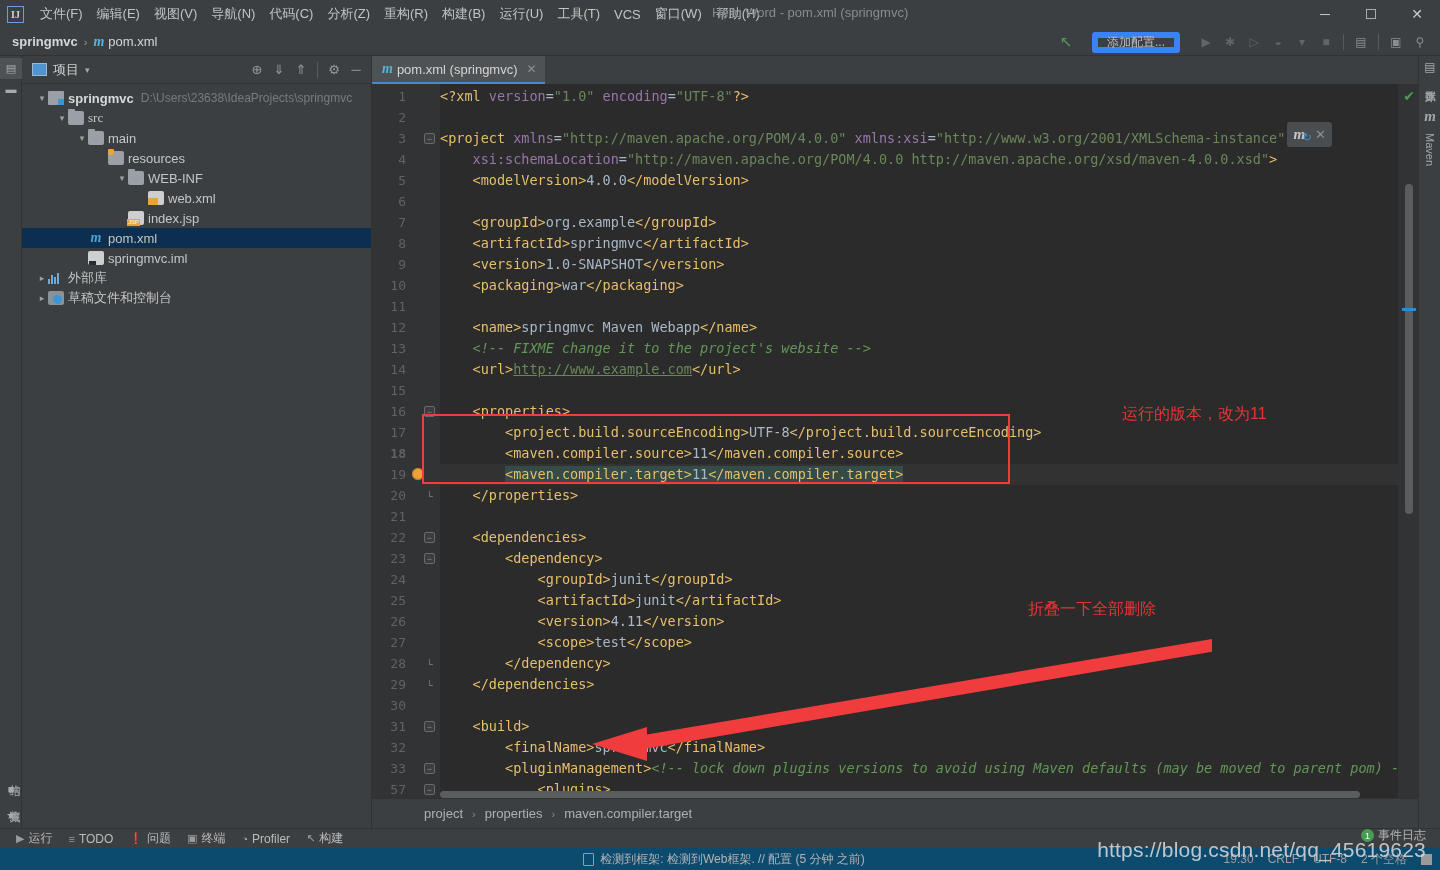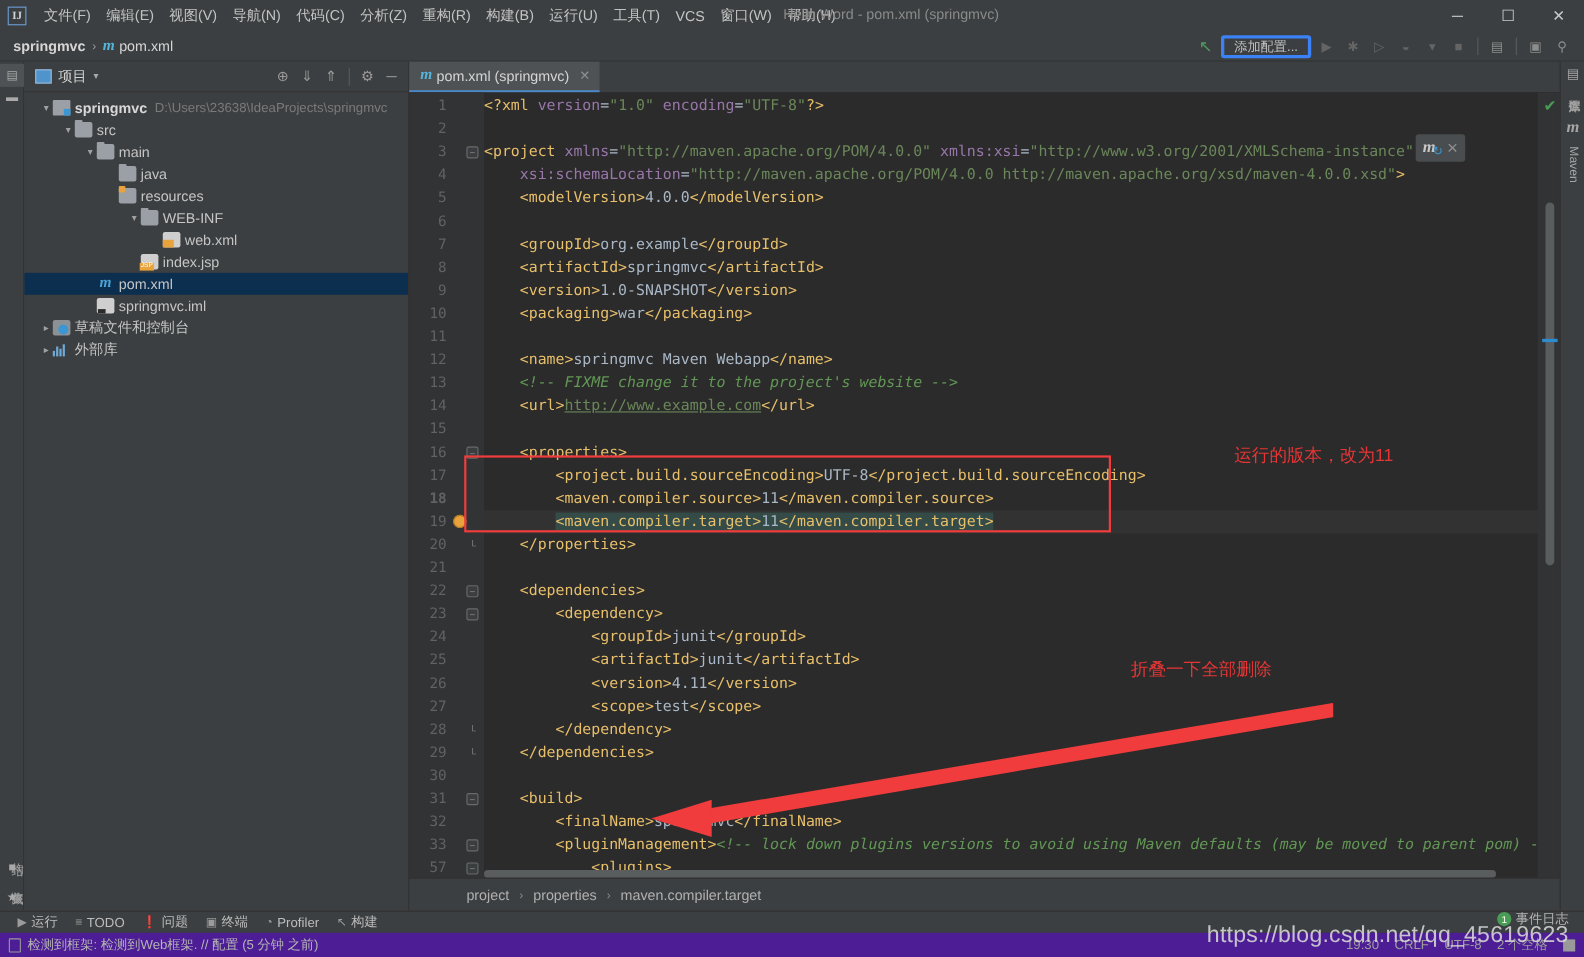--- a/index.html
+++ b/index.html
@@ -40,22 +40,22 @@
   .nav-crumb .proj{ color:#d6d6d6; font-weight:bold; }
   .nav-sep{ color:#9a9a9a; margin:0 6px; font-size:11px; }
   .m-icon{ color:#55b5db; font-style:italic; font-weight:bold; font-family:"Liberation Serif",serif;
     font-size:14px; margin-right:4px; }
   .nav-file{ color:#d6d6d6; }
   .nav-right{ position:absolute; right:0; top:0; height:28px; display:flex; align-items:center; }
   .tb-btn{ width:24px;height:22px; display:flex;align-items:center;justify-content:center;
     color:#8d8d8d; font-size:12px; }
   .tb-btn.dis{ color:#646464; }
   .run-config{
-    height:21px; border:3px solid #3b82f6; border-radius:3px; padding:0 9px;
-    display:flex;align-items:center; color:#c0c0c0; font-size:12px; margin:0 2px;
+    height:21px; border:6px solid #3b82f6; border-radius:3px; padding:0 9px;
+    display:flex;align-items:center; color:#c0c0c0; font-size:12px; margin:0 14px;
   }
   .vsep{ width:1px;height:16px;background:#5a5a5a; margin:0 5px; }
 
   
   .left-strip{
     position:absolute; left:0; top:56px; width:22px; height:772px;
     background:#3c3f41; border-right:1px solid #323232;
   }
   .strip-top{ position:absolute; top:2px; left:0; width:22px; }
   .strip-btn{
@@ -218,21 +218,21 @@
 
   
   .toolwin-bar{
     position:absolute; left:0; bottom:22px; width:1440px; height:20px;
     background:#3c3f41; display:flex; align-items:center; border-top:1px solid #323232;
   }
   .tw{ display:flex; align-items:center; margin-left:16px; font-size:12px; color:#bcbcbc; gap:4px; }
   .tw .tw-i{ color:#9b9b9b; font-size:11px; }
   .statusbar{
     position:absolute; left:0; bottom:0; width:1440px; height:22px;
-    background:#4c1d95; display:flex; align-items:center; font-size:12px; color:#b4b4b4;
+    background:#0c4a6e; display:flex; align-items:center; font-size:12px; color:#b4b4b4;justify-content:center;
   }
   .sb-left{ display:flex; align-items:center; margin-left:8px; gap:6px; }
   .sb-icon{ width:11px;height:13px;border:1px solid #9a9a9a; border-radius:1px; display:inline-block; }
   .sb-right{ position:absolute; right:8px; display:flex; align-items:center; gap:14px; color:#9e9e9e; }
   .sb-badge{
     width:13px;height:13px;border-radius:50%;background:#499c54;color:#fff;font-size:9px;
     display:inline-flex;align-items:center;justify-content:center; margin-right:4px;
   }
   .lock-box{ width:11px;height:11px;background:#9a9a9a; display:inline-block; }
   .watermark{
@@ -321,37 +321,32 @@
         <span class="ph-btn">─</span>
       </div>
     </div>
     <div class="tree" id="tree">
         <div class="tree-row" style="padding-left: 14px;">
           <span class="arrow open"></span>
           <span class="tn-icon ic-mod"></span>
           <span class="t-name bold">springmvc</span>
           <span class="t-path">D:\Users\23638\IdeaProjects\springmvc</span>
         </div>
-        <div class="tree-row" style="padding-left: 34px;">
+        <div class="tree-row" style="padding-left: 34px; font-family: Liberation Serif, serif;">
           <span class="arrow open"></span>
           <span class="tn-icon ic-folder"></span>
           <span class="t-name">src</span>
         </div>
         <div class="tree-row" style="padding-left: 54px;">
           <span class="arrow open"></span>
           <span class="tn-icon ic-folder"></span>
           <span class="t-name">main</span>
         </div>
         <div class="tree-row" style="padding-left: 74px;">
           <span class="arrow"></span>
-          <span class="tn-icon ic-folder"></span>
-          <span class="t-name">java</span>
-        </div>
-        <div class="tree-row" style="padding-left: 74px;">
-          <span class="arrow"></span>
           <span class="tn-icon ic-folder ic-res"></span>
           <span class="t-name">resources</span>
         </div>
         <div class="tree-row" style="padding-left: 94px;">
           <span class="arrow open"></span>
           <span class="tn-icon ic-folder"></span>
           <span class="t-name">WEB-INF</span>
         </div>
         <div class="tree-row" style="padding-left: 114px;">
           <span class="arrow"></span>
@@ -365,35 +360,35 @@
         </div>
         <div class="tree-row sel" style="padding-left: 54px;">
           <span class="arrow"></span>
           <span class="ic-m">m</span>
           <span class="t-name">pom.xml</span>
         </div>
         <div class="tree-row" style="padding-left: 54px;">
           <span class="arrow"></span>
           <span class="tn-icon ic-iml"></span>
           <span class="t-name">springmvc.iml</span>
-        </div>
-        <div class="tree-row" style="padding-left: 14px;">
-          <span class="arrow closed"></span>
-          <span class="tn-icon ic-scratch"></span>
-          <span class="t-name">草稿文件和控制台</span>
         </div>
         <div class="tree-row" style="padding-left: 14px;">
           <span class="arrow closed"></span>
           <span class="ic-lib">
             <i style="height: 5px;"></i>
             <i style="height: 9px;"></i>
             <i style="height: 7px;"></i>
             <i style="height: 11px;"></i>
           </span>
           <span class="t-name">外部库</span>
+        </div>
+        <div class="tree-row" style="padding-left: 14px;">
+          <span class="arrow closed"></span>
+          <span class="tn-icon ic-scratch"></span>
+          <span class="t-name">草稿文件和控制台</span>
         </div>
       </div>
   </div>
 
   <div class="editor-wrap">
     <div class="tabbar">
       <div class="tab">
         <span class="m-icon">m</span>
         <span>pom.xml (springmvc)</span>
         <span class="tab-x">✕</span>

